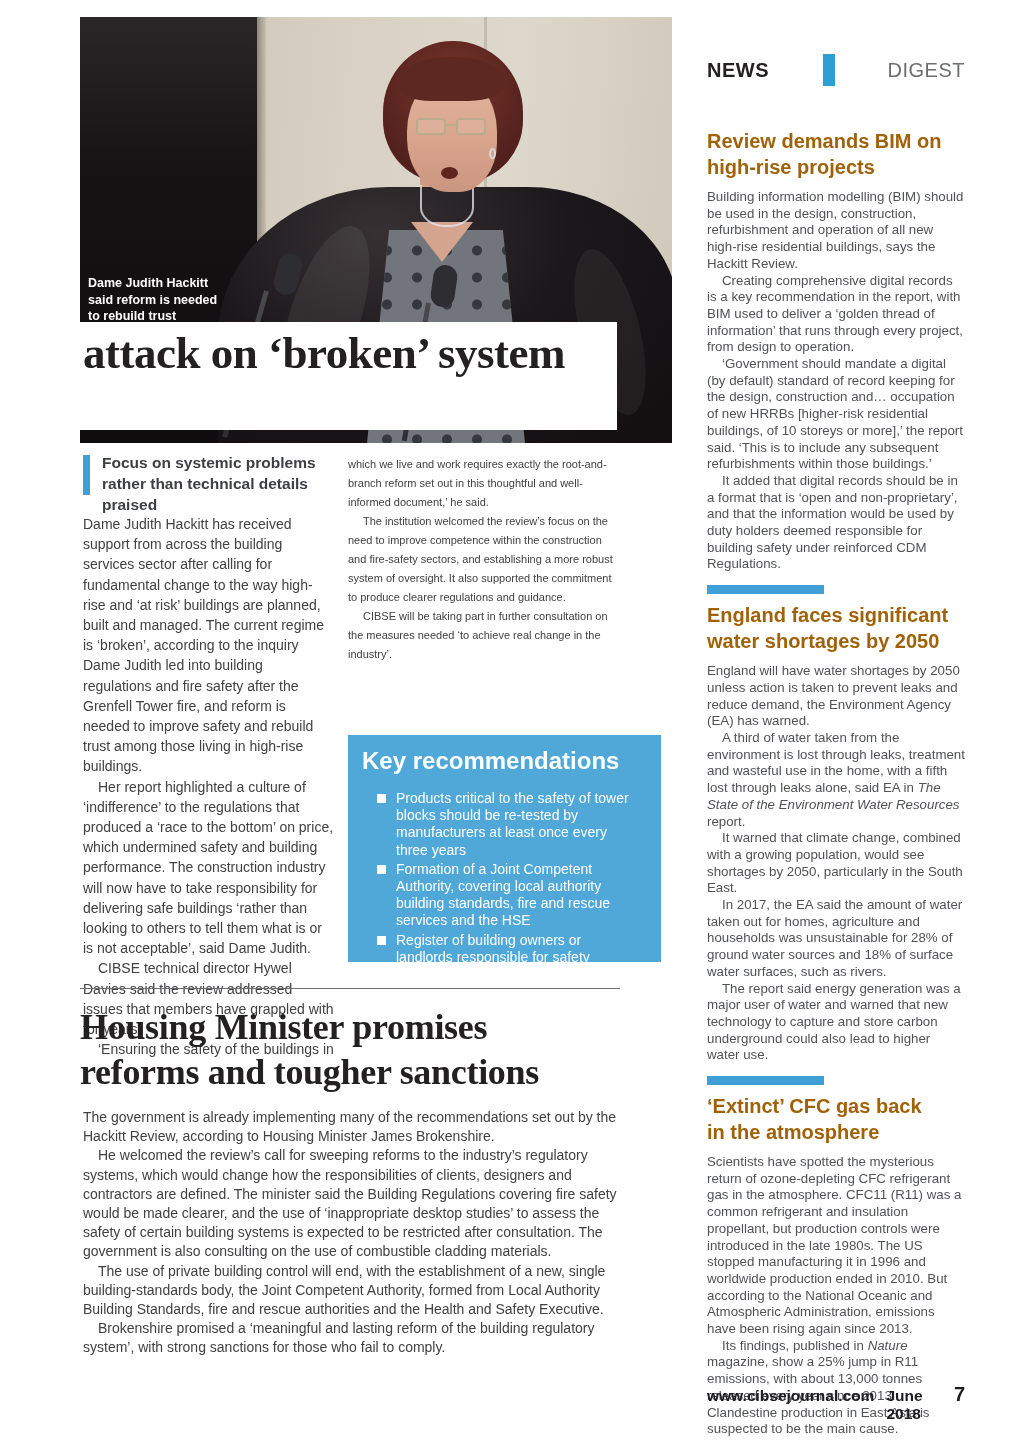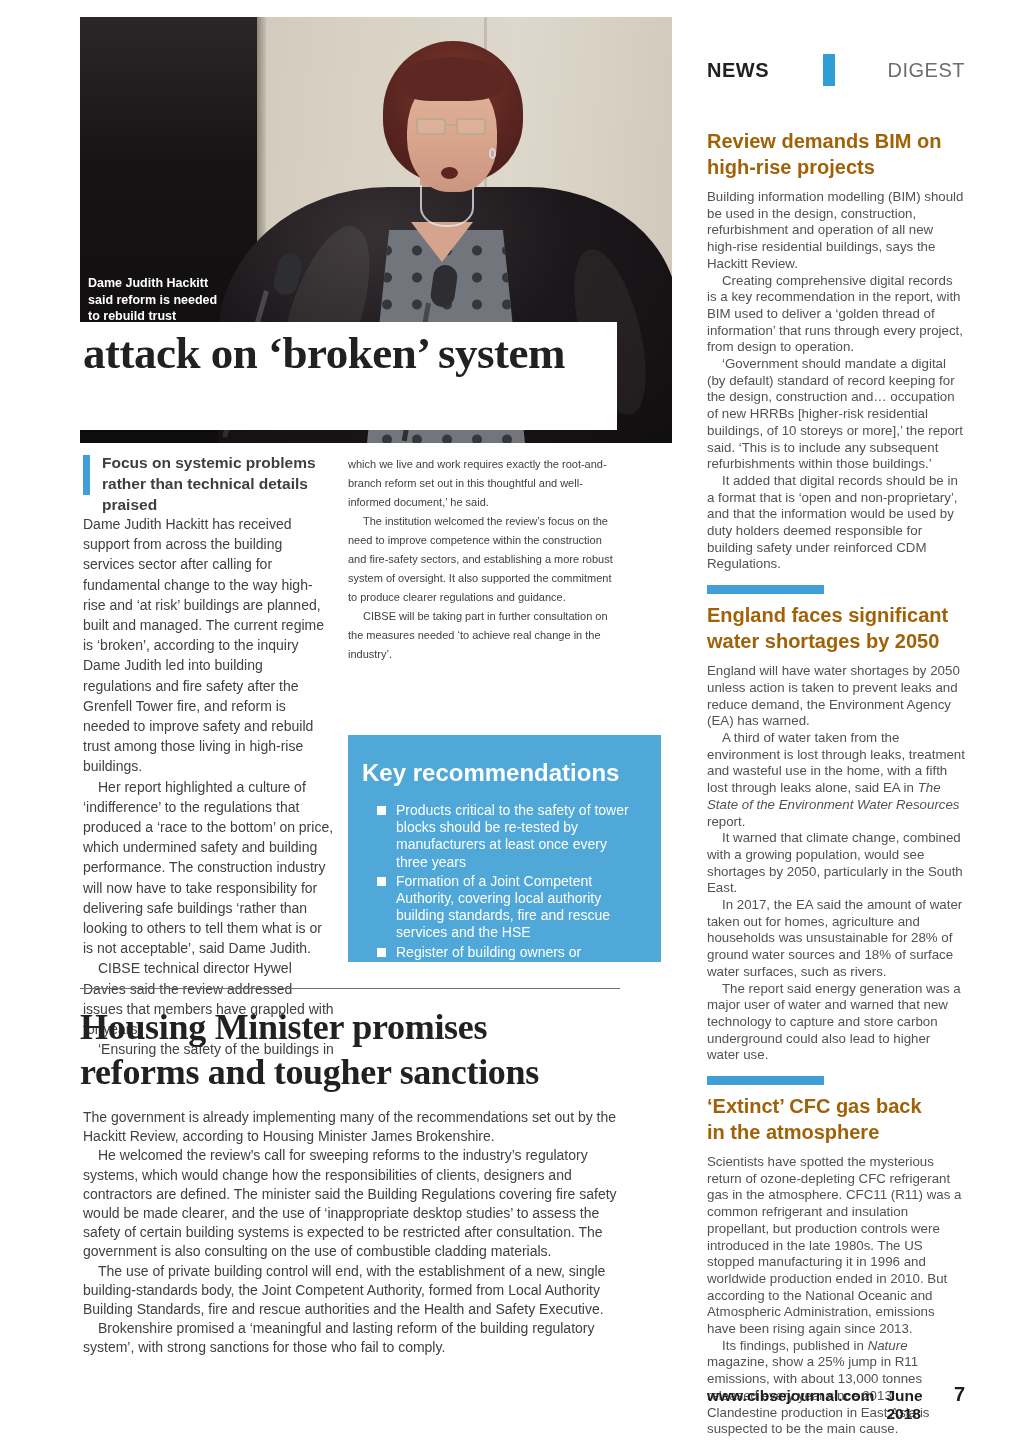--- a/index.html
+++ b/index.html
@@ -68,21 +68,21 @@
   .sf-text{margin:0 0 12px 12px;font-weight:bold;color:#3e3f43;font-size:15.5px;line-height:21px;}
 
   
   .article-body p{margin:0;}
   .article-body p + p{text-indent:15px;}
   .col1{position:absolute;left:83px;top:514px;width:252px;font-size:14px;line-height:20.2px;}
   .col2{position:absolute;left:348px;top:455px;width:268px;font-size:11px;line-height:19px;}
 
   
   .keybox{position:absolute;left:348px;top:735px;width:313px;height:227px;background:var(--box-blue);
-    padding:24px 12px 10px 14px;color:#fff;}
+    padding:12px 12px 10px 14px;color:#fff;}
   .keybox h2{margin:0 0 10px 0;font-size:24px;line-height:28px;font-weight:bold;color:#fff;}
   .keybox ul{list-style:none;margin:15px;padding:0;font-size:14px;line-height:17.2px;}
   .keybox li{position:relative;padding-left:19px;margin-bottom:2px;}
   .keybox .sq{position:absolute;left:0;top:4px;width:9px;height:9px;background:#fff;}
 
   
   .rule{position:absolute;left:80px;top:988px;width:540px;height:1px;background:#6d6e71;}
   .second-headline{position:absolute;left:80px;top:1005px;width:560px;}
   .second-headline h2{margin:0;font-family:"Liberation Serif",serif;font-weight:600;color:var(--ink);
     font-size:36px;line-height:45px;letter-spacing:-0.3px;}

